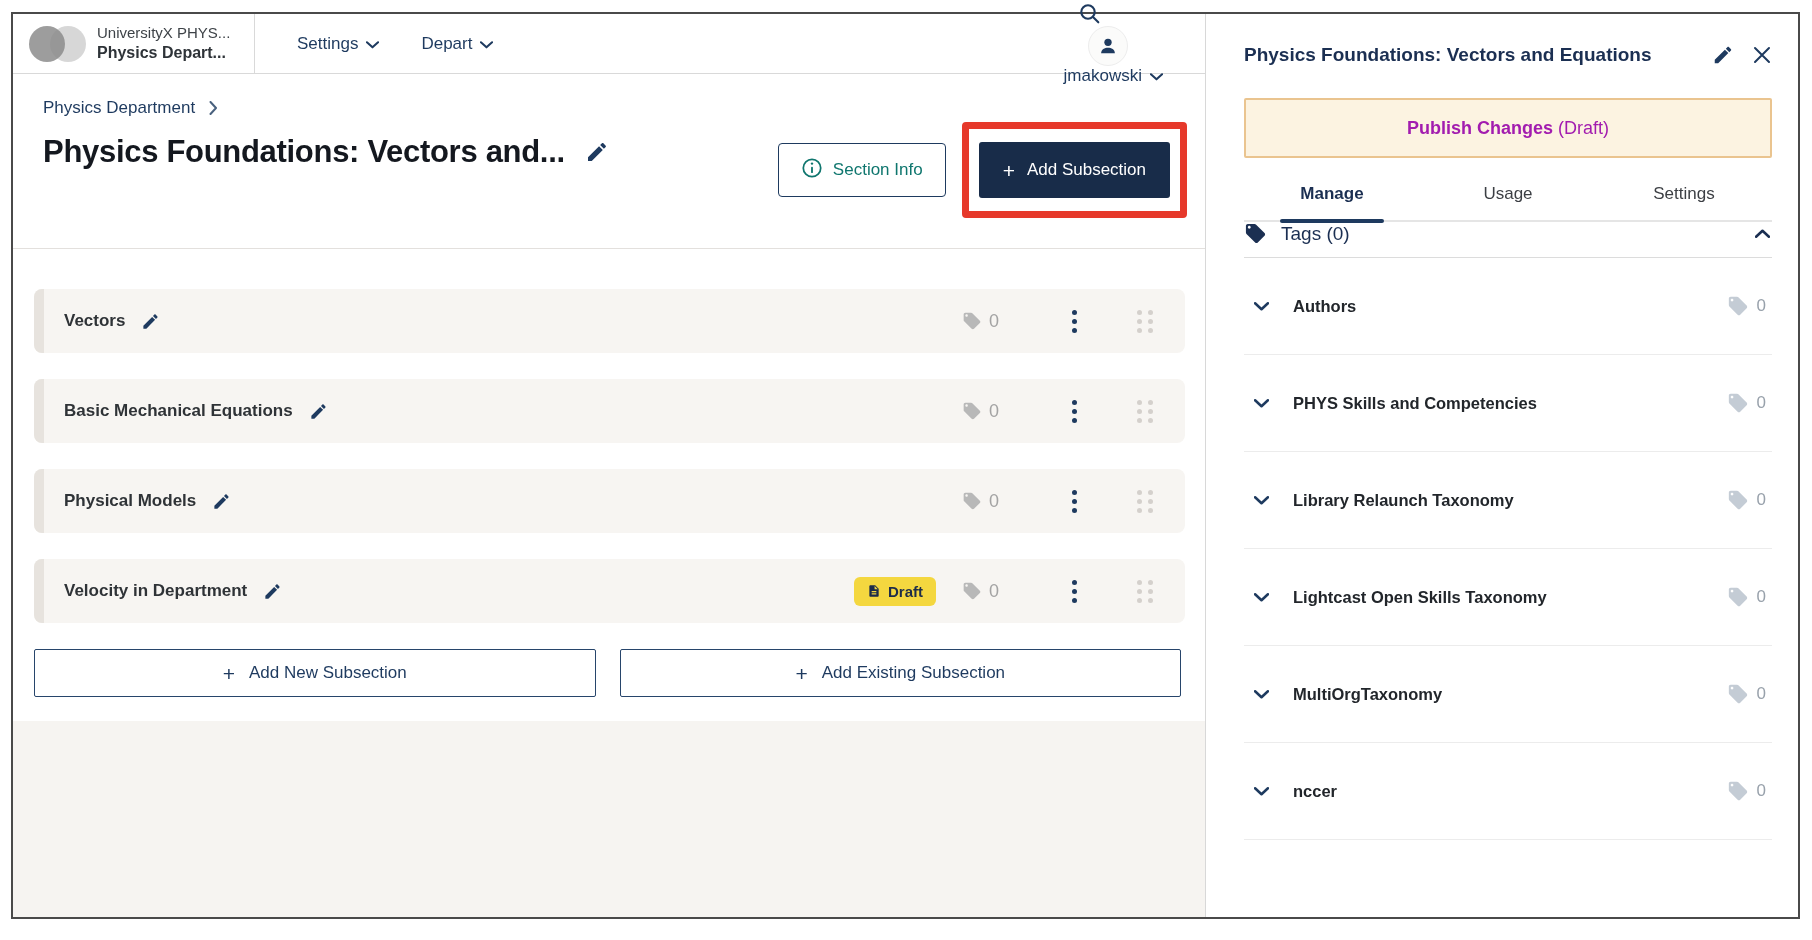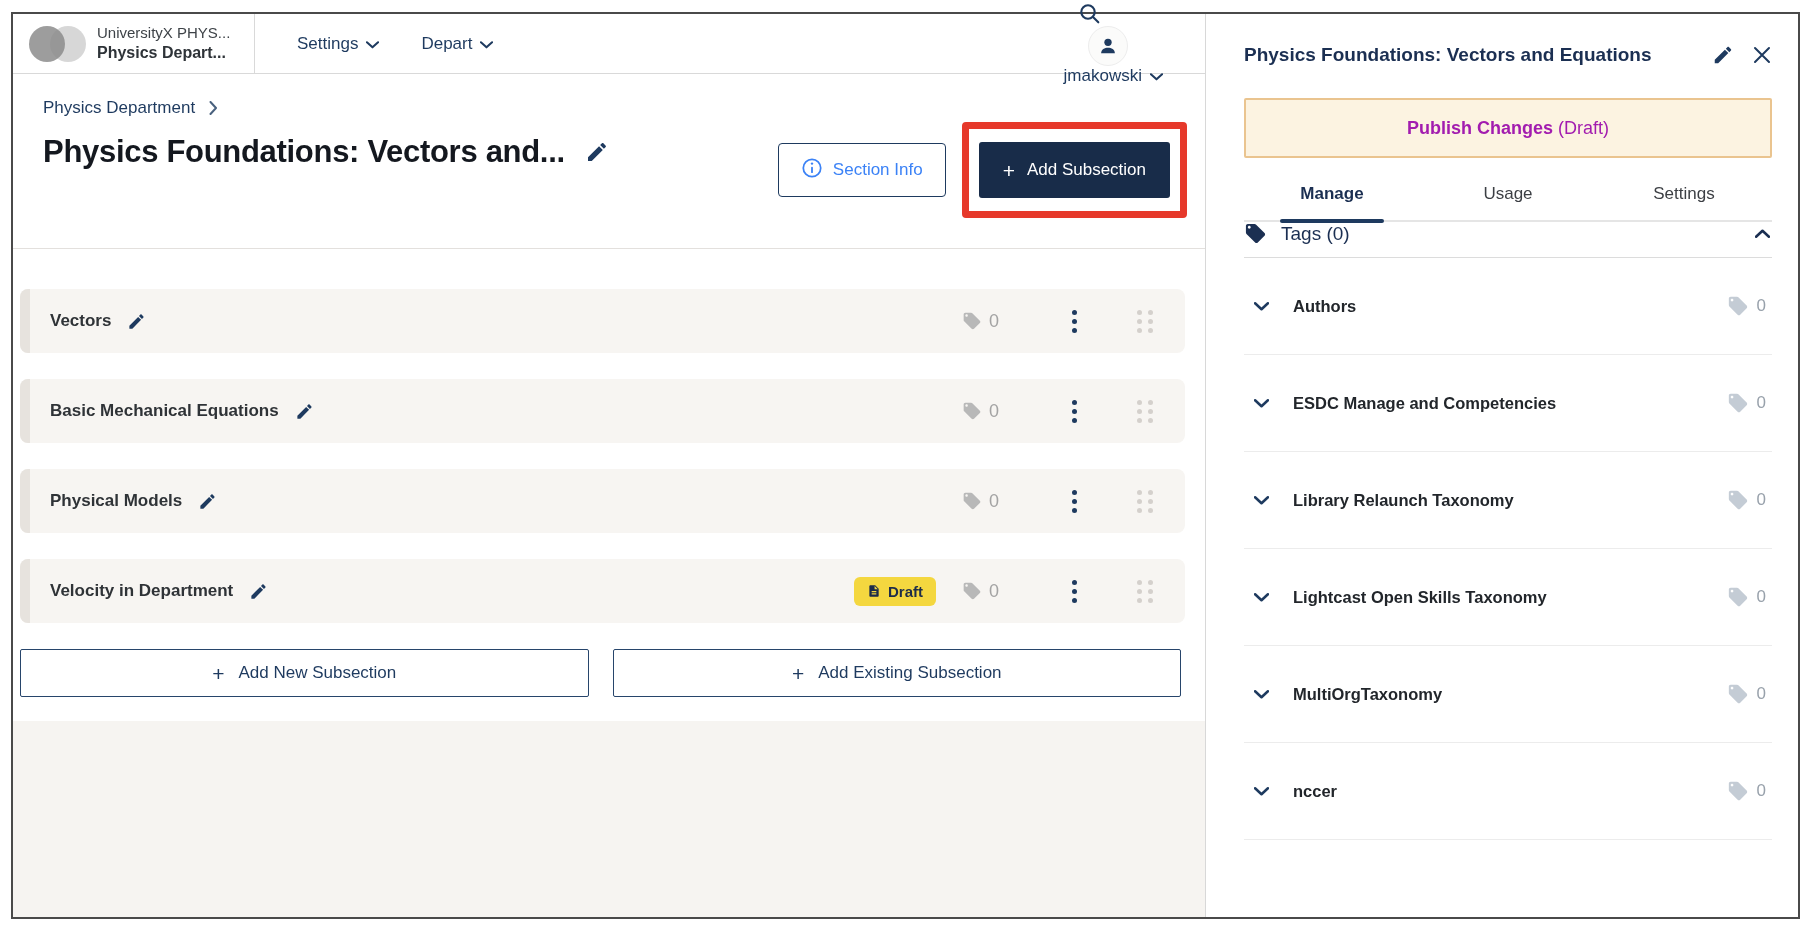--- a/index.html
+++ b/index.html
@@ -27,28 +27,28 @@
   .user-name { display:flex; align-items:center; gap:8px; color:#1e3a5f; font-size:17px; }
 
   .title-area { height:175px; min-height:175px; border-bottom:1px solid #e3e0dd; position:relative; padding:20px 20px 0 30px; }
   .breadcrumb { display:flex; align-items:center; gap:14px; margin-top:4px; }
   .breadcrumb .crumb { color:#1e3a5f; font-size:17px; }
   .breadcrumb .sep { color:#49617e; display:flex; }
   .page-title-row { display:flex; align-items:center; gap:20px; margin-top:16px; }
   .page-title { font-size:31px; font-weight:bold; color:#14181f; letter-spacing:-0.3px; }
   .icon-btn { background:none; border:none; color:#1e3a5f; cursor:pointer; display:flex; align-items:center; padding:0; }
   .title-buttons { position:absolute; right:18px; top:48px; display:flex; align-items:center; gap:16px; }
-  .btn-outline { display:flex; align-items:center; gap:10px; background:#fff; border:1px solid #1e3a5f; color:#3b82f6;
+  .btn-outline { display:flex; align-items:center; gap:10px; background:#fff; border:1px solid #1e3a5f; color:#0f766e;
     font-size:17px; padding:0 22px; height:54px; border-radius:4px; cursor:pointer; font-family:inherit; }
   .red-box { border:7px solid #e6392b; border-radius:4px; padding:13px 10px; background:transparent; }
   .btn-primary { display:flex; align-items:center; gap:12px; background:#182c49; border:none; color:#fff;
     font-size:17px; padding:0 24px; height:56px; border-radius:3px; cursor:pointer; font-family:inherit; }
   .plus { font-size:21px; font-weight:normal; line-height:1; }
 
-  .content { padding:40px 20px 0 7px; }
+  .content { padding:40px 20px 0 21px; }
   .ss-row { position:relative; height:64px; background:#f7f5f2; border-radius:8px; margin-bottom:26px;
     display:flex; align-items:center; padding-left:30px; }
   .ss-row::before { content:""; position:absolute; left:0; top:0; bottom:0; width:10px; background:#e7e3de; border-radius:8px 0 0 8px; }
   .ss-label { font-size:17px; font-weight:bold; color:#2f3337; margin-right:16px; }
   .row-actions { margin-left:auto; display:flex; align-items:center; }
   .draft-badge { display:flex; align-items:center; gap:7px; background:#f4d73f; color:#1d2c49; font-size:15px; font-weight:bold;
     border-radius:6px; padding:6px 13px; margin-right:26px; }
   .tag-count { display:flex; align-items:center; gap:7px; color:#a3a3a3; font-size:18px; width:66px; }
   .tag-count svg { color:#b8b8b8; }
   .kebab { display:flex; flex-direction:column; gap:4px; margin:0 0 0 36px; padding:4px 8px; background:none; border:none; cursor:pointer; }
@@ -377,21 +377,21 @@
       <span>0</span>
     </span>
   </div>
 
   <div class="tax-row">
     <button class="tax-chev">
       <svg width="15" height="9" viewBox="0 0 14 8">
               <path d="M1 1l6 5.5L13 1" fill="none" stroke="currentColor" stroke-width="2.4" stroke-linecap="round" stroke-linejoin="round"></path>
             </svg>
     </button>
-    <span class="tax-label">ESDC Manage and Competencies</span>
+    <span class="tax-label">PHYS Skills and Competencies</span>
     <span class="tax-count">
       <svg width="22" height="22" viewBox="0 0 24 24" fill="currentColor">
               <path d="M21.41 11.58l-9-9C12.05 2.22 11.55 2 11 2H4c-1.1 0-2 .9-2 2v7c0 .55.22 1.05.59 1.42l9 9c.36.36.86.58 1.41.58.55 0 1.05-.22 1.41-.59l7-7c.37-.36.59-.86.59-1.41 0-.55-.23-1.06-.59-1.42zM5.5 7C4.67 7 4 6.33 4 5.5S4.67 4 5.5 4 7 4.67 7 5.5 6.33 7 5.5 7z"></path>
             </svg>
       <span>0</span>
     </span>
   </div>
 
   <div class="tax-row">
     <button class="tax-chev">

